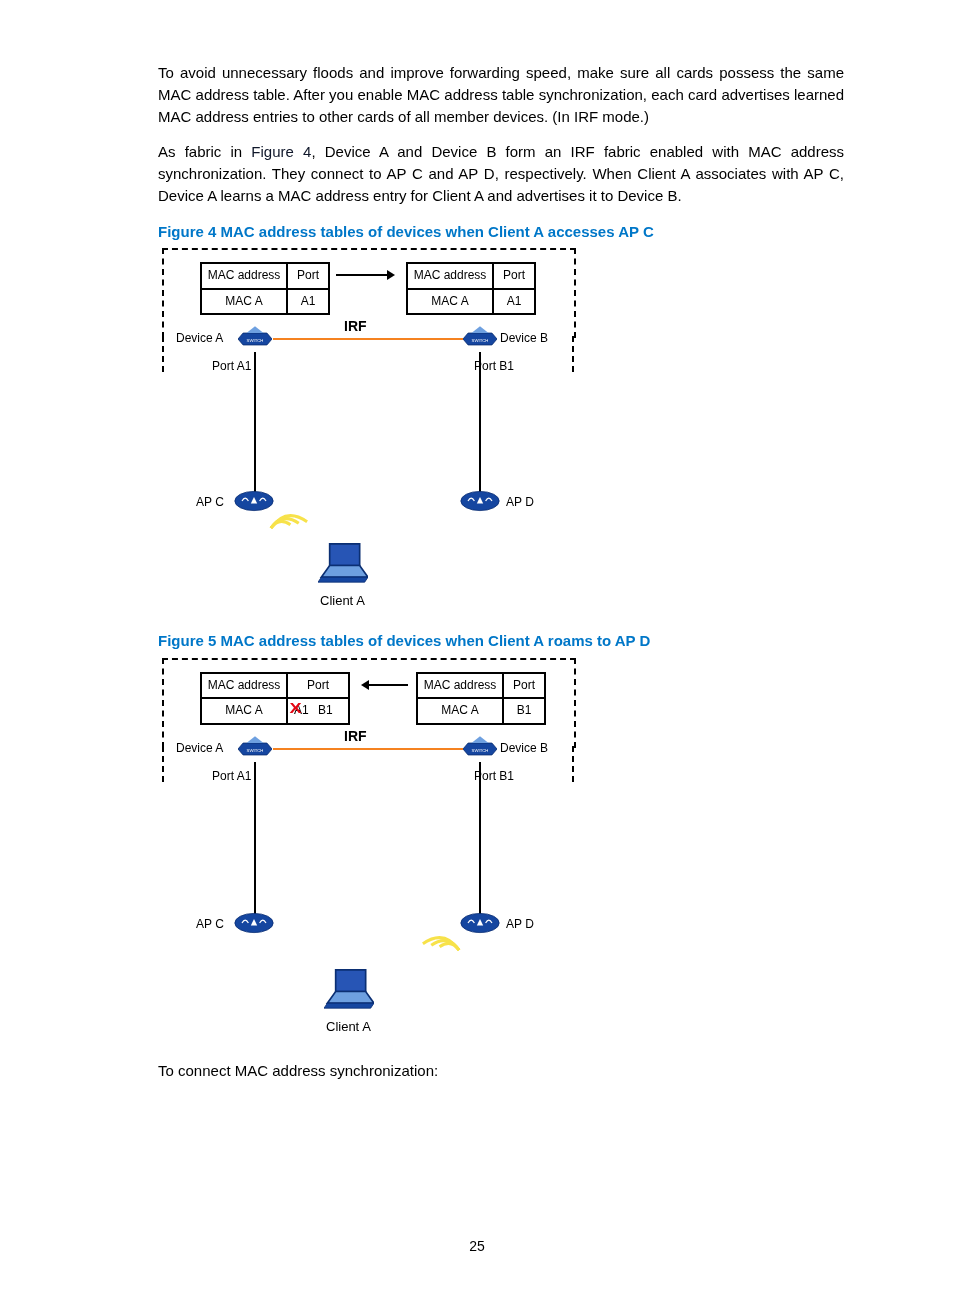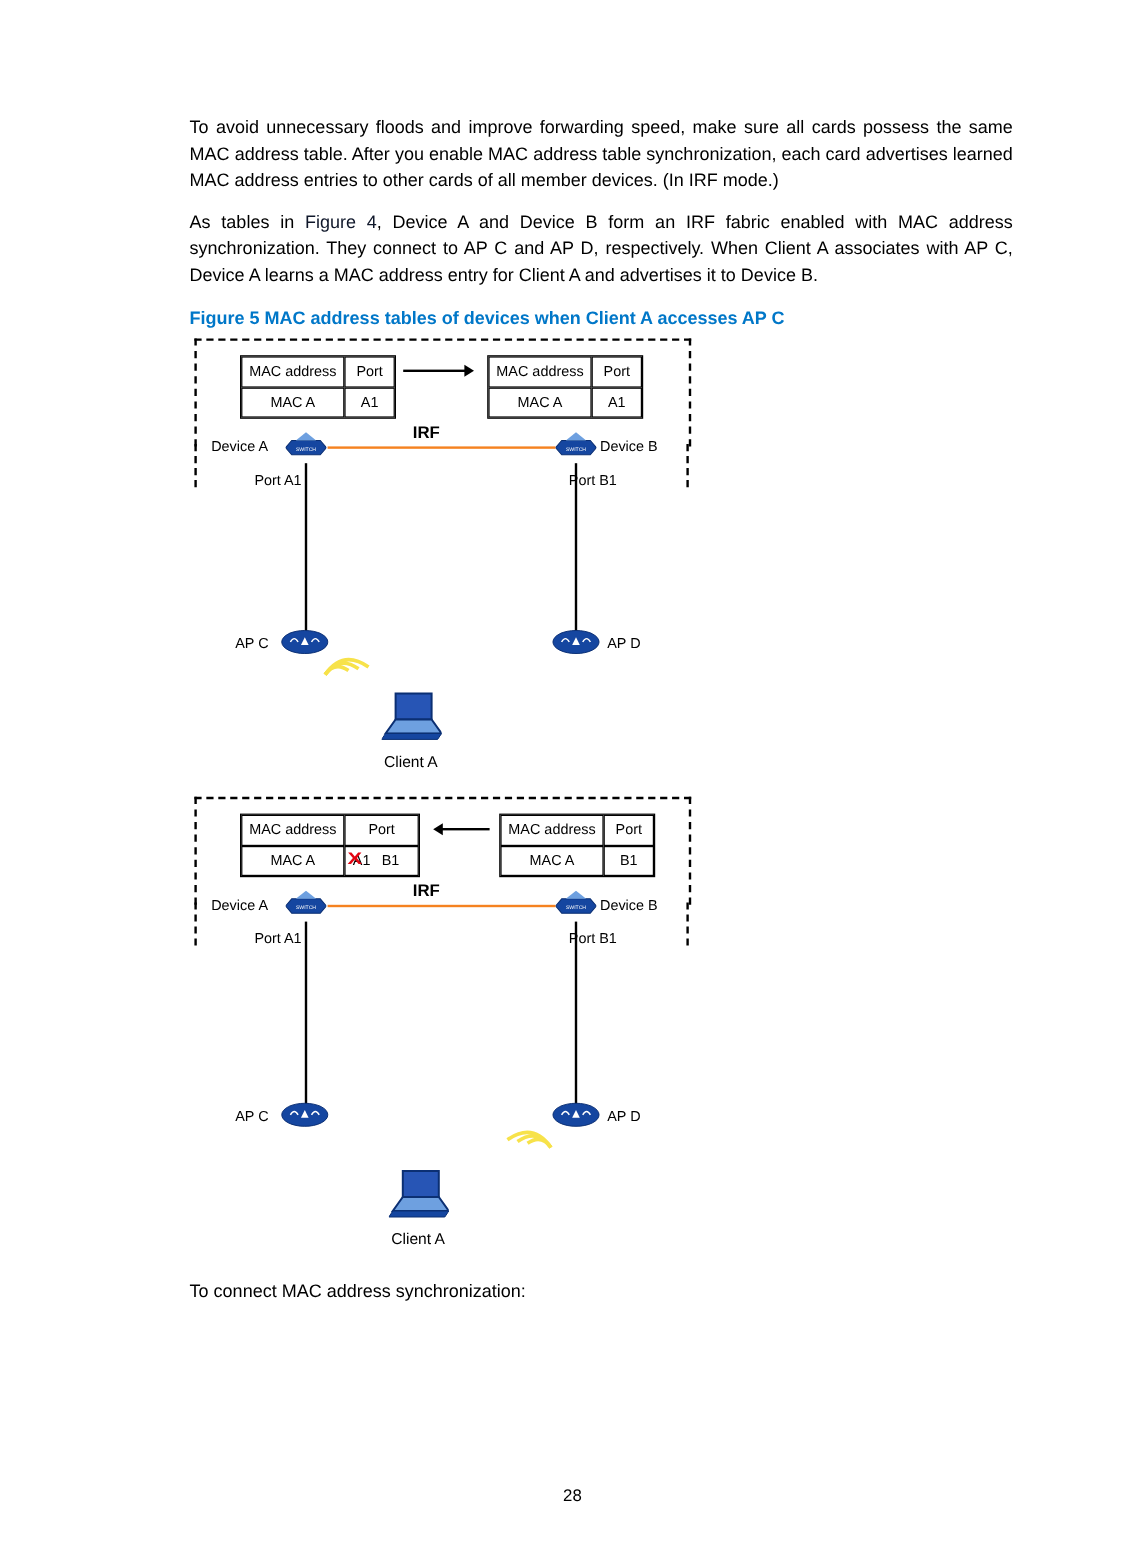--- a/index.html
+++ b/index.html
@@ -8,21 +8,21 @@
     padding: 0;
     background: #fff;
     font-family: Arial, Helvetica, sans-serif;
     color: #000;
   }
   .page {
     width: 954px;
     height: 1296px;
     position: relative;
     box-sizing: border-box;
-    padding: 96px 110px 0 158px;
+    padding: 62px 110px 0 158px;
     font-size: 15px;
     line-height: 1.45;
   }
   .para {
     margin: 0 0 14px 0;
     text-align: justify;
   }
   .link { color: #0f172a; }
   .caption {
     color: #0077c8;
@@ -146,24 +146,24 @@
   }
 </style>
 </head>
 <body>
 
 <div class="page">
 
   <p class="para">To avoid unnecessary floods and improve forwarding speed, make sure all cards possess the same MAC address table. After you enable MAC address table synchronization, each card advertises learned MAC address entries to other cards of all member devices. (In IRF mode.)</p>
 
   <p class="para">
-    <span>As tables in </span><span class="link">Figure 4</span><span>, Device A and Device B form an IRF fabric enabled with MAC address synchronization. They connect to AP C and AP D, respectively. When Client A associates with AP C, Device A learns a MAC address entry for Client A and advertises it to Device B.</span>
+    <span>As fabric in </span><span class="link">Figure 4</span><span>, Device A and Device B form an IRF fabric enabled with MAC address synchronization. They connect to AP C and AP D, respectively. When Client A associates with AP C, Device A learns a MAC address entry for Client A and advertises it to Device B.</span>
   </p>
 
-  <div class="caption">Figure 5 MAC address tables of devices when Client A accesses AP C</div>
+  <div class="caption">Figure 4 MAC address tables of devices when Client A accesses AP C</div>
 
   <div class="diagram">
 
     <div class="dashed-box" style="left:4px; top:0; width:410px; height:88px;"></div>
     <div class="dashed-side" style="left:4px; top:88px; height:36px;"></div>
     <div class="dashed-side" style="left:414px; top:88px; height:36px;"></div>
 
     <div class="table" style="left:42px; top:14px; width:128px;">
       <div class="row">
         <div class="cell" style="width:86px;">MAC address</div>
@@ -246,20 +246,21 @@
       <svg viewBox="0 0 60 50">
           <polygon points="14,2 50,2 50,28 14,28" fill="#2755b5" stroke="#0b2f73" stroke-width="2"></polygon>
           <polygon points="14,28 50,28 60,42 4,42" fill="#6ea0e0" stroke="#0b2f73" stroke-width="2"></polygon>
           <polygon points="4,42 60,42 56,48 0,48" fill="#1546a0" stroke="#0b2f73"></polygon>
         </svg>
     </div>
     <div class="lbl" style="left:162px; top:344px; font-size:13px;">Client A</div>
   </div>
 
 
+  <div class="caption">Figure 5 MAC address tables of devices when Client A roams to AP D</div>
 
   <div class="diagram2">
     <div class="dashed-box" style="left:4px; top:0; width:410px; height:88px;"></div>
     <div class="dashed-side" style="left:4px; top:88px; height:36px;"></div>
     <div class="dashed-side" style="left:414px; top:88px; height:36px;"></div>
 
     <div class="table" style="left:42px; top:14px; width:148px;">
       <div class="row">
         <div class="cell" style="width:86px;">MAC address</div>
         <div class="cell" style="width:62px;">Port</div>
@@ -346,14 +347,14 @@
           <polygon points="14,2 50,2 50,28 14,28" fill="#2755b5" stroke="#0b2f73" stroke-width="2"></polygon>
           <polygon points="14,28 50,28 60,42 4,42" fill="#6ea0e0" stroke="#0b2f73" stroke-width="2"></polygon>
           <polygon points="4,42 60,42 56,48 0,48" fill="#1546a0" stroke="#0b2f73"></polygon>
         </svg>
     </div>
     <div class="lbl" style="left:168px; top:360px; font-size:13px;">Client A</div>
   </div>
 
   <p class="para" style="margin-top:6px;">To connect MAC address synchronization:</p>
 
-  <div class="page-num">28</div>
+  <div class="page-num">25</div>
 </div>
 
 </body></html>

